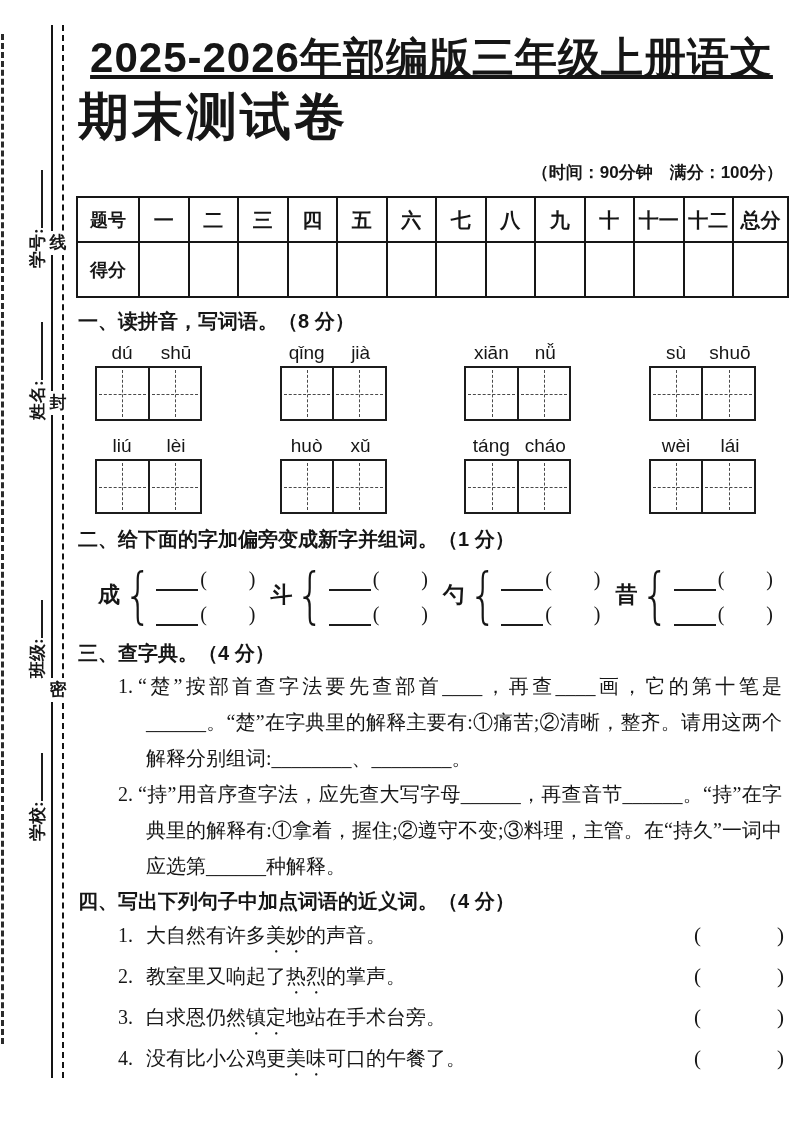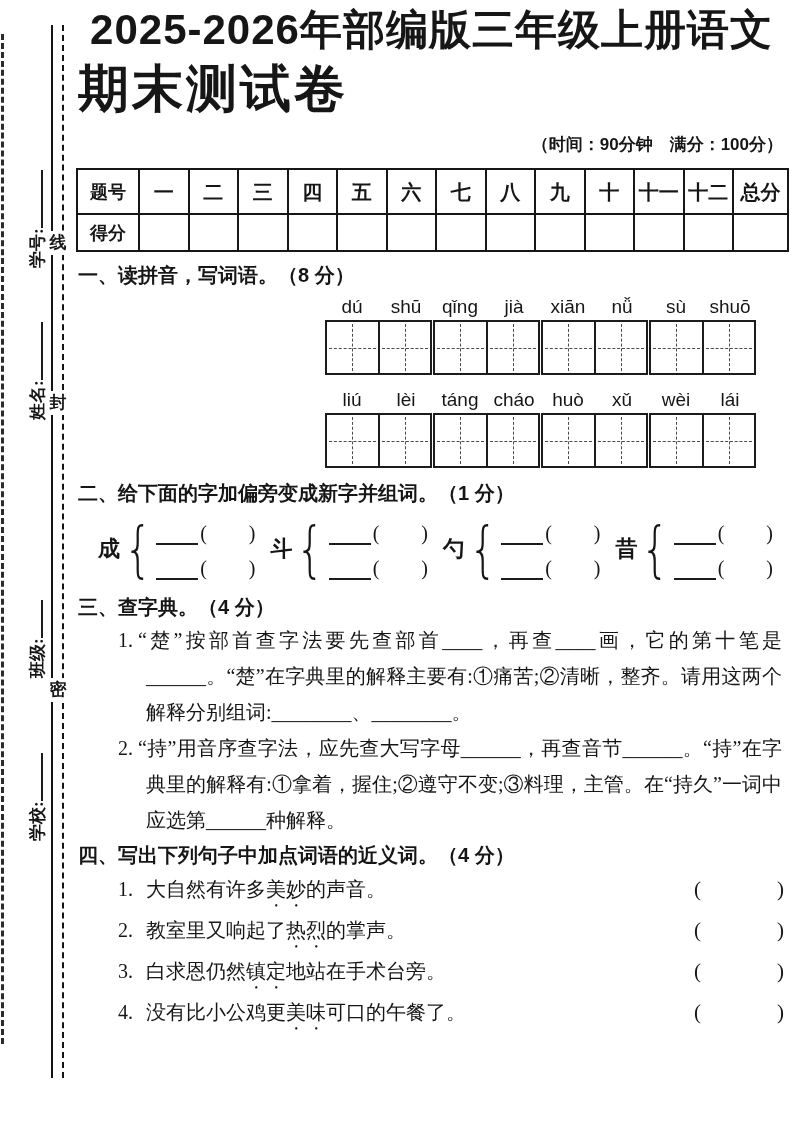--- a/index.html
+++ b/index.html
@@ -31,43 +31,43 @@
   #vf-xuehao   { left:26px; top:268px; }
   #vf-xingming { left:26px; top:420px; }
   #vf-banji    { left:26px; top:678px; }
   #vf-xuexiao  { left:26px; top:841px; }
   .vblank { display:inline-block; height:15px; border-bottom:2px solid #1c1c1c; vertical-align:baseline; }
   .vb-58 { width:58px; } .vb-38 { width:38px; } .vb-48 { width:48px; }
 
   
   .content { position:absolute; left:78px; top:0; width:707px; }
 
-  .title1 { text-align:center; font:700 42px/60px "Liberation Sans", sans-serif; letter-spacing:1px; }
+  .title1 { margin-top:28px; text-align:center; font:700 42px/60px "Liberation Sans", sans-serif; letter-spacing:1px;text-decoration:underline; }
   .title2 { text-align:left; font:700 51px/58px "Liberation Sans", sans-serif; letter-spacing:3px; }
   .meta   { margin-top:14px; padding-right:2px; text-align:right; font:700 17px/26px "Liberation Sans", sans-serif; }
 
   
   table.score { border-collapse:collapse; table-layout:fixed; width:711px; margin:10px 0 0 -2px; }
   table.score col.c0 { width:62px; }
   table.score col.cn { width:49.5px; }
   table.score col.cl { width:55px; }
   table.score th, table.score td { border:2.5px solid #161616; text-align:center; vertical-align:middle; }
   table.score th { height:45px; font:600 20px/24px "Liberation Serif", serif;text-align:center; }
   table.score th.lbl, table.score td.lbl { font:700 18px/24px "Liberation Sans", sans-serif; }
-  table.score td { height:37px; }
+  table.score td { height:55px; }
 
   
   .shead { font:700 20px/30px "Liberation Sans", sans-serif; }
   #shead1 { margin-top:8px; }
   #shead2 { margin-top:10px; }
   #shead3 { margin-top:6px; }
   #shead4 { margin-top:2px; }
 
   
-  .pyrow { display:flex; justify-content:flex-end; padding:0 28px 0 17px; }
+  .pyrow { display:flex; justify-content:space-between; padding:0 28px 0 17px; }
   #pyrow1 { margin-top:6px; }
   #pyrow2 { margin-top:14px; }
   .pgroup { width:108px; }
   .pinyin { display:flex; font:19px/22px "Liberation Sans", sans-serif; margin-bottom:2px; }
   .pinyin span { width:50%; text-align:center; }
   .tian-grid { display:flex; width:107px; height:55px; border:2.5px solid #1c1c1c; }
   .tcell { flex:1; position:relative; }
   .tcell + .tcell { border-left:2.5px solid #1c1c1c; }
   .tcell::before { content:""; position:absolute; left:50%; top:2px; bottom:2px; border-left:1.5px dashed #4a4a4a; }
   .tcell::after  { content:""; position:absolute; top:50%; left:2px; right:2px; border-top:1.5px dashed #4a4a4a; }
@@ -237,32 +237,32 @@
           <span>liú</span>
           <span>lèi</span>
         </div>
       <div class="tian-grid">
           <div class="tcell"></div>
           <div class="tcell"></div>
         </div>
     </div>
     <div class="pgroup">
       <div class="pinyin">
+          <span>huò</span>
+          <span>xǔ</span>
+        </div>
+      <div class="tian-grid">
+          <div class="tcell"></div>
+          <div class="tcell"></div>
+        </div>
+    </div>
+    <div class="pgroup">
+      <div class="pinyin">
           <span>táng</span>
           <span>cháo</span>
-        </div>
-      <div class="tian-grid">
-          <div class="tcell"></div>
-          <div class="tcell"></div>
-        </div>
-    </div>
-    <div class="pgroup">
-      <div class="pinyin">
-          <span>huò</span>
-          <span>xǔ</span>
         </div>
       <div class="tian-grid">
           <div class="tcell"></div>
           <div class="tcell"></div>
         </div>
     </div>
     <div class="pgroup">
       <div class="pinyin">
           <span>wèi</span>
           <span>lái</span>

